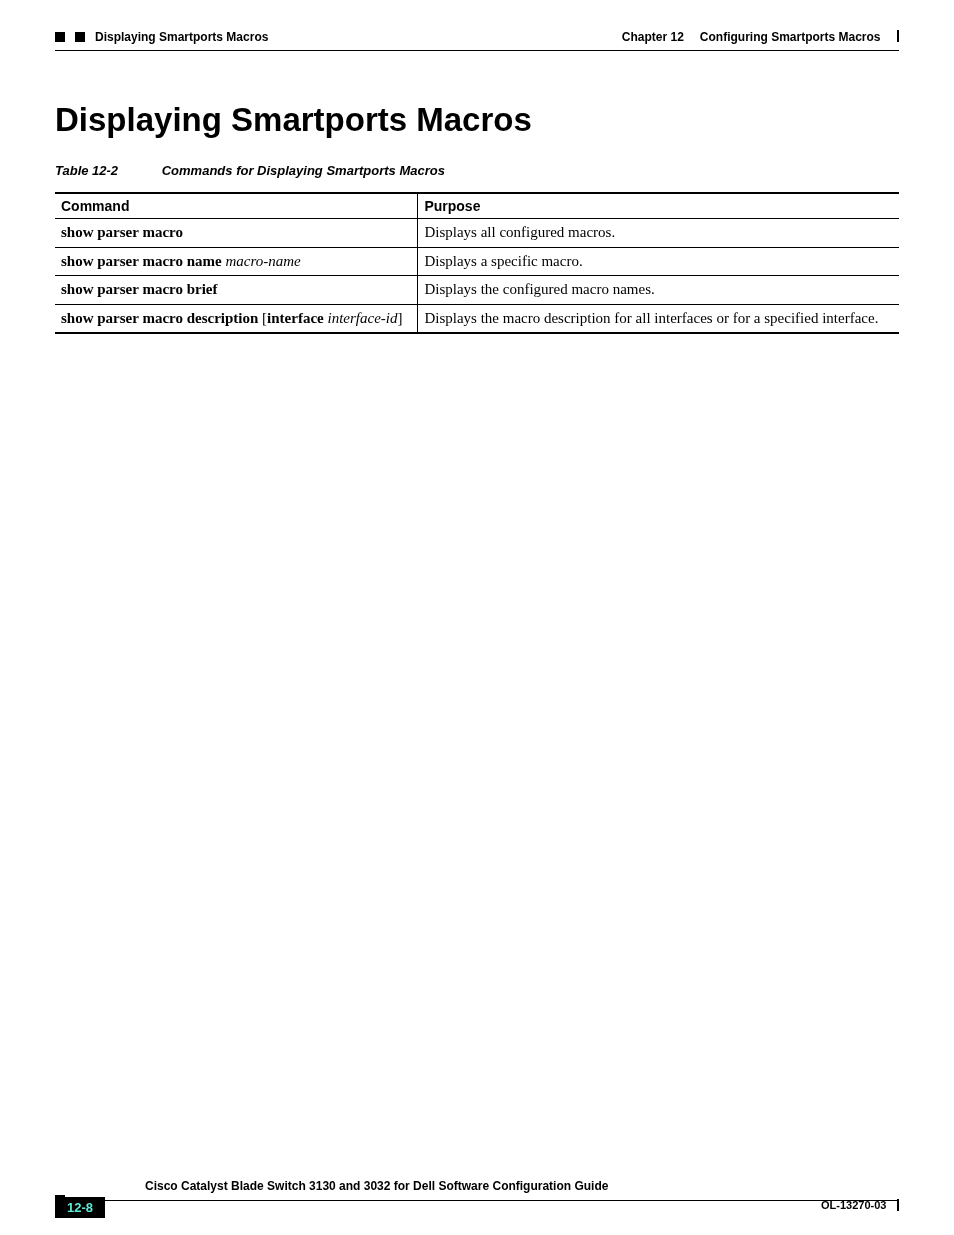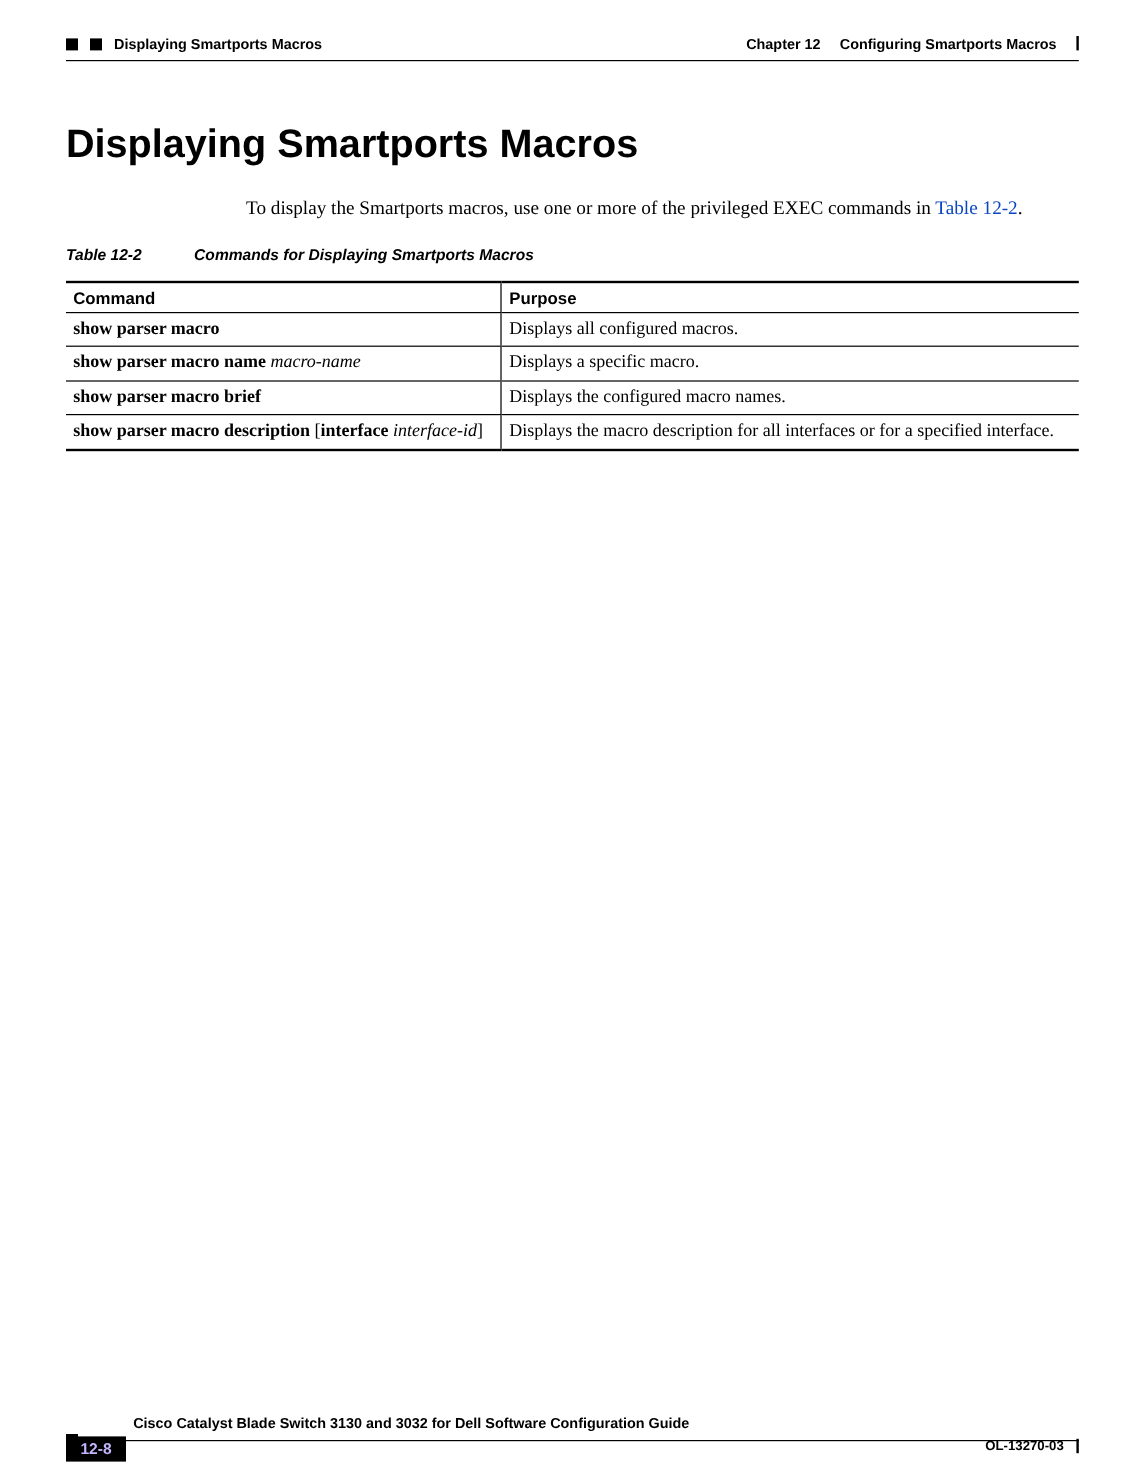--- a/index.html
+++ b/index.html
@@ -111,21 +111,21 @@
   .footer {
     position: absolute;
     bottom: 30px;
     left: 55px;
     right: 55px;
   }
   .footer-title {
     font-family: Arial, Helvetica, sans-serif;
     font-weight: bold;
     font-size: 12px;
-    margin-left: 56px;
+    margin-left: 90px;
     margin-bottom: 2px;
   }
   .footer-bar {
     display: flex;
     align-items: center;
   }
   .footer-mark {
     width: 10px;
     height: 10px;
     background: #000;
@@ -133,21 +133,21 @@
   }
   .footer-line {
     flex: 1;
     border-top: 1.5px solid #000;
   }
   .page-num-box {
     position: absolute;
     left: 0;
     top: 18px;
     background: #000;
-    color: #c4b5fd;
+    color: #5eead4;
     font-family: Arial, Helvetica, sans-serif;
     font-weight: bold;
     font-size: 13px;
     padding: 3px 12px;
   }
   .doc-id {
     position: absolute;
     right: 0;
     top: 20px;
     font-family: Arial, Helvetica, sans-serif;
@@ -177,23 +177,20 @@
     <div class="header-right">
       <span>Chapter 12</span>
       <span>Configuring Smartports Macros</span>
       <div class="vbar"></div>
     </div>
   </div>
   <div class="header-rule"></div>
 
   <h1>Displaying Smartports Macros</h1>
 
-  <p class="body-text">
-    <span>To display the Smartports macros, use one or more of the privileged EXEC commands in </span><span class="link">Table 12-2</span><span>.</span>
-  </p>
 
   <div class="table-caption">
     <span class="tcap-num">Table 12-2</span>
     <span class="tcap-title">Commands for Displaying Smartports Macros</span>
   </div>
 
   <table class="cmd">
     <colgroup>
       <col class="cmd-col">
       <col>

